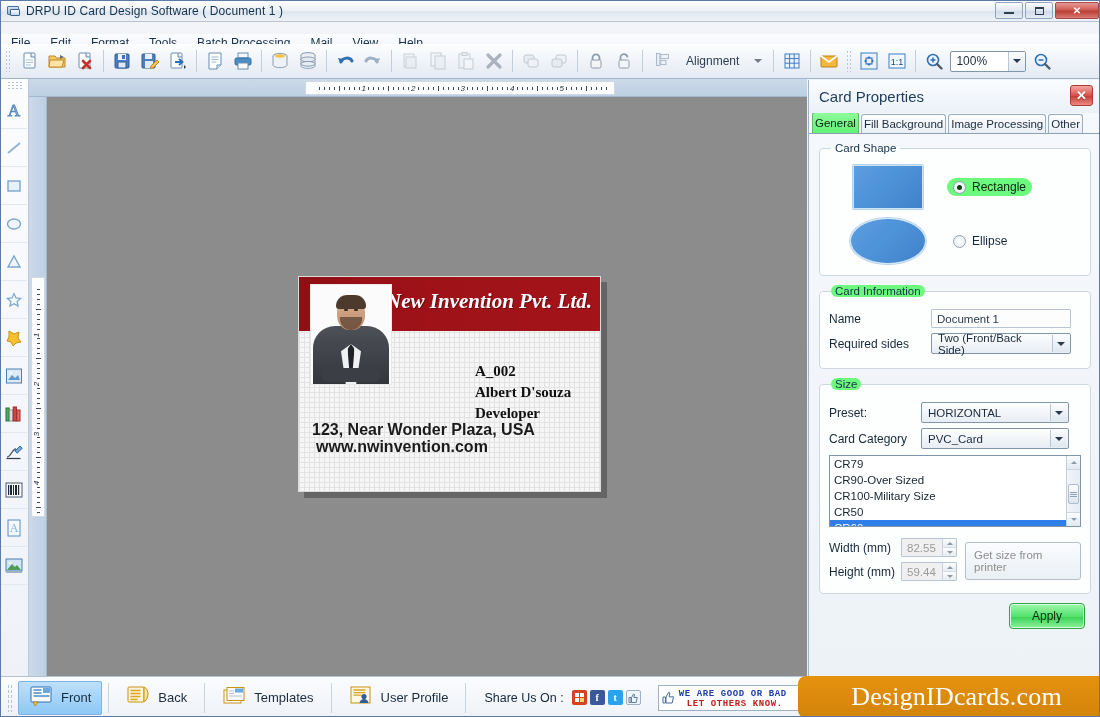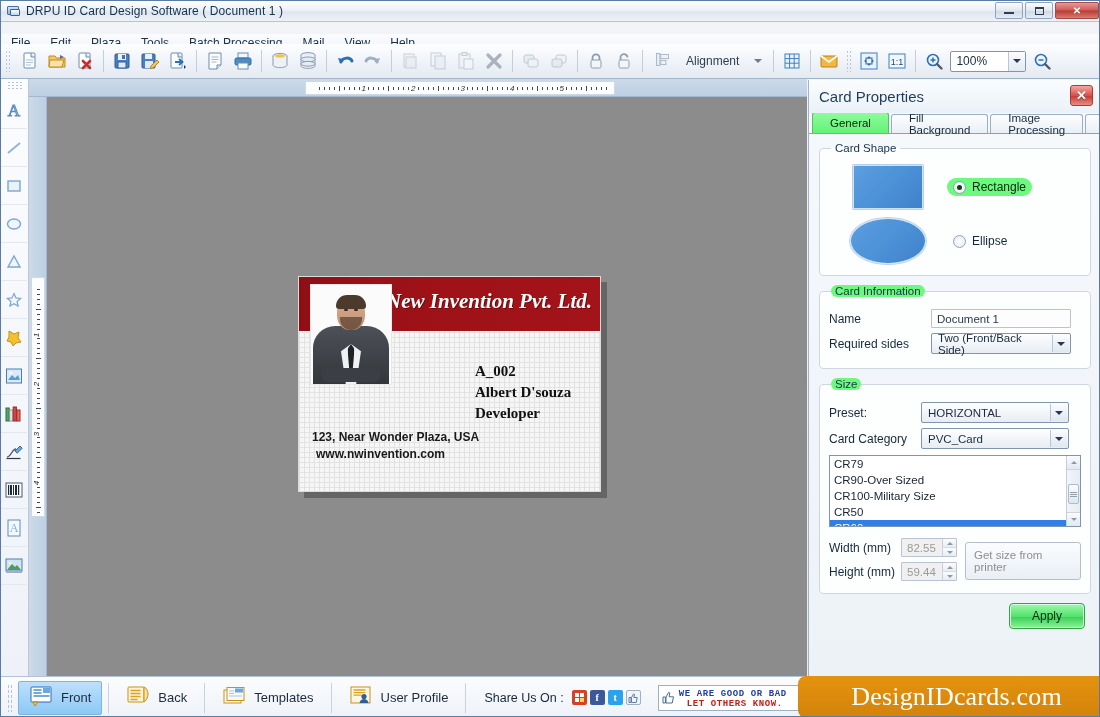--- a/index.html
+++ b/index.html
@@ -213,23 +213,23 @@
   .ph-arms {
     position:absolute; left:50%; bottom:2px; transform:translateX(-50%);
     width:60px; height:14px; background:#3b3f45; border-radius:7px;
   }
   .card-idblock {
     position: absolute; left: 176px; top: 84px;
     font-family: "Liberation Serif", serif;
     font-weight: bold; color: #111; font-size: 15px; line-height: 21px;
   }
   .card-addr {
-    position: absolute; left: 13px; bottom: 28px;
+    position: absolute; left: 13px; bottom: 36px;
     font-family: "Liberation Sans", sans-serif;
-    font-weight: bold; color: #1a1a1a; font-size: 12px; line-height: 17px;
+    font-weight: bold; color: #1a1a1a; font-size: 16px; line-height: 17px;
   }
 
   
   .rpanel {
     position: absolute; left: 807px; top: 79px; width: 293px; height: 596px;
     background: linear-gradient(#f6f9fc,#edf2f7);
     border-left: 1px solid #9fb3c9;
   }
   .rp-head {
     position: relative; height: 33px; display: flex; align-items: center;
@@ -241,21 +241,21 @@
     position: absolute; right: 8px; top: 5px; width: 23px; height: 21px;
     border: 1px solid #b03a32; border-radius: 3px;
     background: linear-gradient(#f3a8a2,#d9504a 50%, #c23a33 51%, #ec8a83);
     color: #fff; font-weight: bold; font-size: 13px;
     display: flex; align-items: center; justify-content: center;
     text-shadow: 0 1px 0 rgba(0,0,0,.4);
   }
   .tabs { display: flex; align-items: flex-end; height: 21px; padding-left: 3px;
     border-bottom: 1px solid #8da0b6; }
   .tab {
-    height: 19px; padding: 0 17px; font-size: 11.5px; color: #1b2b3c;
+    height: 19px; padding: 0 2px; font-size: 11.5px; color: #1b2b3c;
     background: linear-gradient(#fdfefe,#e9eff6);
     border: 1px solid #9aaec4; border-bottom: none;
     border-radius: 3px 3px 0 0; margin-right: 2px;
     display: flex; align-items: center;
   }
   .tab.active {
     background: #7dfc8b; height: 21px;
     background: linear-gradient(#8dfc9b,#63f277);
     border-color: #63b86f; color: #07210c; font-weight: normal;
   }
@@ -419,21 +419,21 @@
       <div class="win-btn">
           <i class="max-glyph"></i>
         </div>
       <div class="win-btn close">✕</div>
     </div>
   </div>
 
   <div class="menubar">
     <div class="menu-item">File</div>
     <div class="menu-item">Edit</div>
-    <div class="menu-item">Plaza</div>
+    <div class="menu-item">Format</div>
     <div class="menu-item">Tools</div>
     <div class="menu-item">Batch Processing</div>
     <div class="menu-item">Mail</div>
     <div class="menu-item">View</div>
     <div class="menu-item">Help</div>
   </div>
 
   <div class="toolbar">
     <div class="grip"></div>
 

